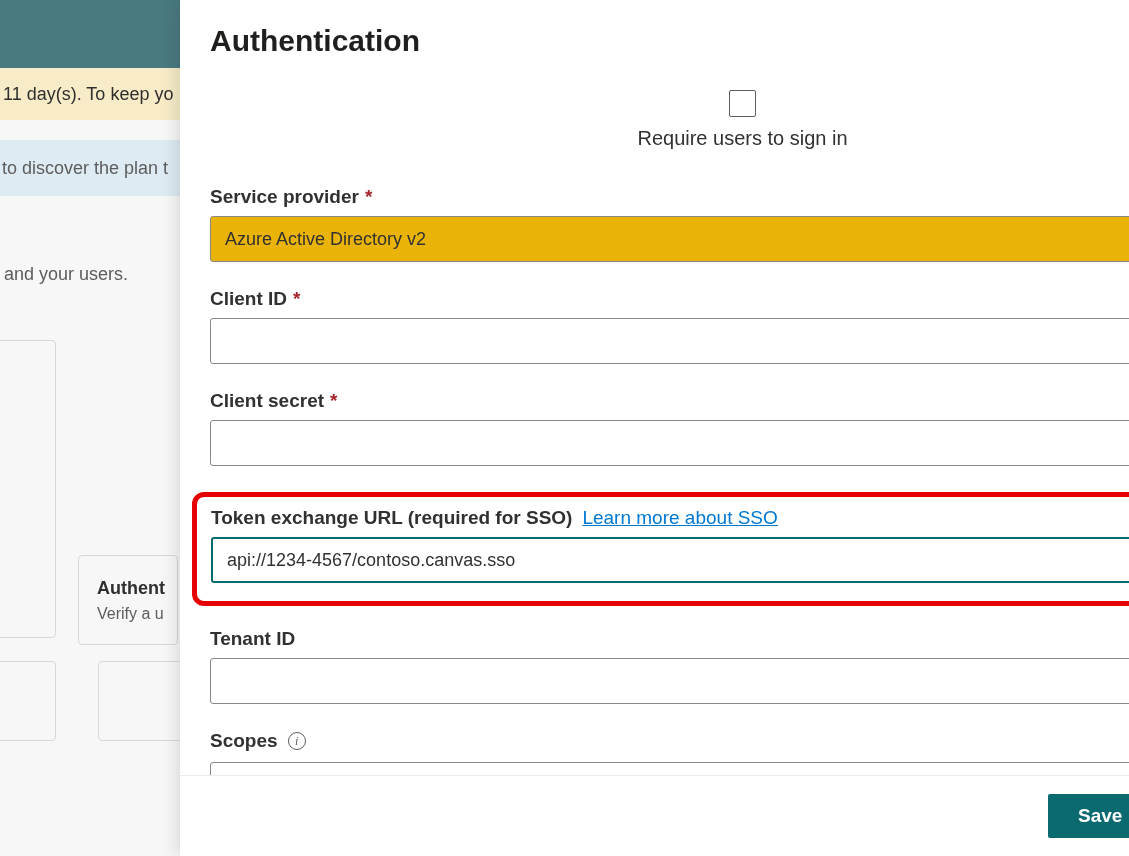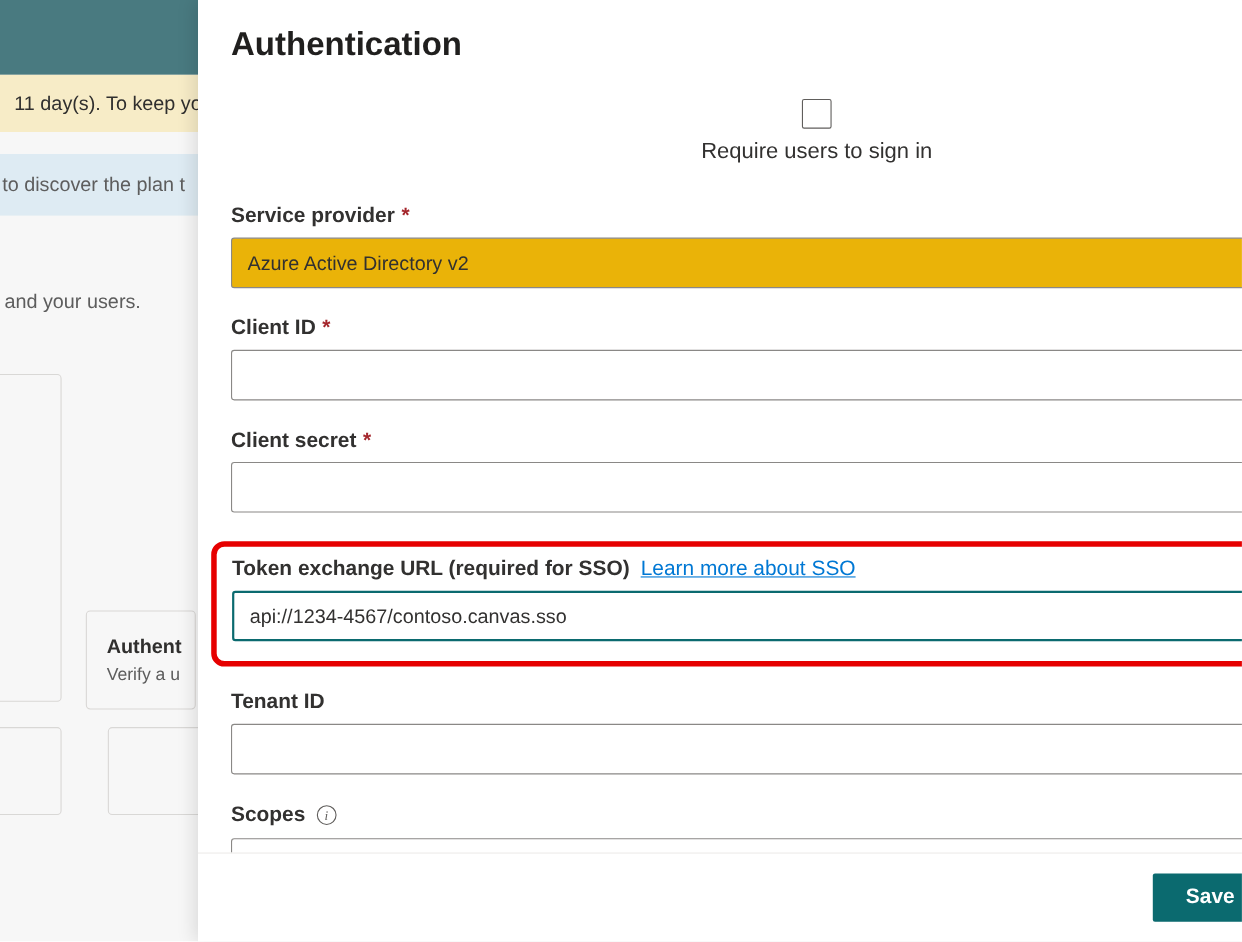--- a/index.html
+++ b/index.html
@@ -1,18 +1,18 @@
 <!DOCTYPE html>
 <html><head>
 <meta charset="utf-8">
 <style>
   * { box-sizing: border-box; margin: 0; padding: 0; }
   html, body { width: 1129px; height: 856px; font-family: "Segoe UI", -apple-system, sans-serif; background: #fff; overflow: hidden; position: relative; }
   .bg-header { position: absolute; top: 0; left: 0; width: 180px; height: 68px; background: #4c7e85; }
-  .bg-banner1 { position: absolute; top: 68px; left: 0; width: 180px; height: 52px; background: #fff4ce; display: flex; align-items: center; padding-left: 13px; color: #323130; font-size: 18px; white-space: nowrap; overflow: hidden; }
+  .bg-banner1 { position: absolute; top: 68px; left: 0; width: 180px; height: 52px; background: #fff4ce; display: flex; align-items: center; padding-left: 3px; color: #323130; font-size: 18px; white-space: nowrap; overflow: hidden; }
   .bg-banner2 { position: absolute; top: 140px; left: 0; width: 180px; height: 56px; background: #e6f3fb; display: flex; align-items: center; padding-left: 2px; color: #616161; font-size: 18px; white-space: nowrap; overflow: hidden; }
   .bg-text1 { position: absolute; top: 264px; left: 4px; color: #616161; font-size: 18px; white-space: nowrap; }
   .bg-card1 { position: absolute; top: 340px; left: -30px; width: 86px; height: 298px; border: 1px solid #e1dfdd; border-radius: 4px; background: #fff; }
   .bg-card2 { position: absolute; top: 555px; left: 78px; width: 100px; height: 90px; border: 1px solid #e1dfdd; border-radius: 4px; background: #fff; padding: 12px 18px; }
   .bg-card2 .bt { font-weight: 600; font-size: 18px; color: #323130; margin-top: 10px; }
   .bg-card2 .bd { color: #616161; font-size: 16px; margin-top: 6px; white-space: nowrap; }
   .bg-card3 { position: absolute; top: 661px; left: -30px; width: 86px; height: 80px; border: 1px solid #e1dfdd; border-radius: 4px; background: #fff; }
   .bg-card4 { position: absolute; top: 661px; left: 98px; width: 86px; height: 80px; border: 1px solid #e1dfdd; border-radius: 4px; background: #fff; }
   .overlay { position: absolute; top: 0; left: 0; width: 180px; height: 856px; background: rgba(0,0,0,0.03); pointer-events: none; }
   .panel { position: absolute; top: 0; left: 180px; width: 1115px; height: 856px; background: #fff; box-shadow: -4px 0 16px rgba(0,0,0,0.12); display: flex; flex-direction: column; }

